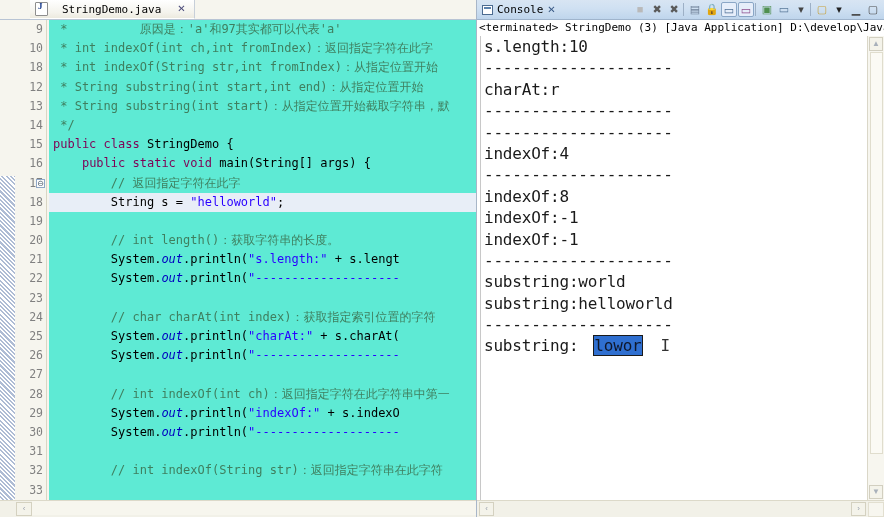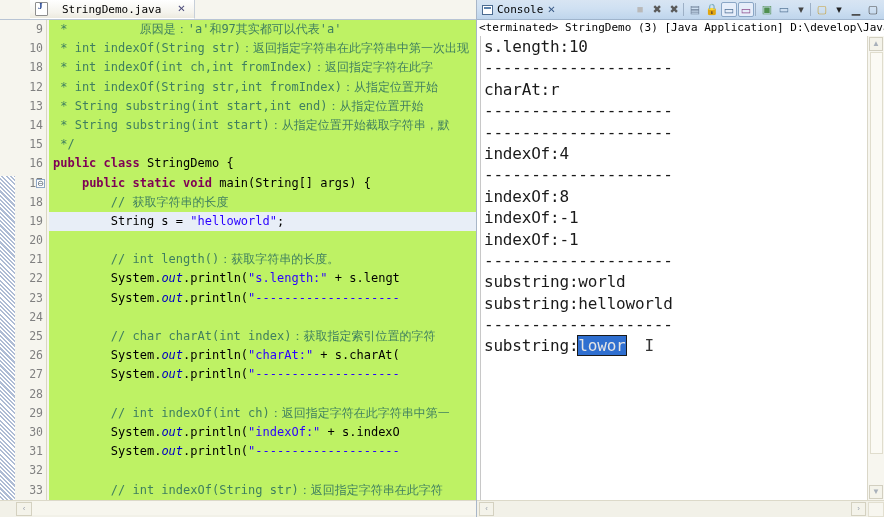--- a/index.html
+++ b/index.html
@@ -132,21 +132,21 @@
   .sep-col {
     width: 2px;
     background: #f6f5ee;
     border-left: 1px solid #d9d6c4;
     flex: 0 0 auto;
   }
   .code-col {
     flex: 1 1 auto;
     position: relative;
     overflow: hidden;
-    background: #bef264;
+    background: #5eead4;
   }
   .ln, .cl {
     height: 19.2px;
     line-height: 19.2px;
     font-family: "DejaVu Sans Mono", monospace;
     font-size: 12px;
     white-space: pre;
   }
   .ln {
     color: #808080;
@@ -167,21 +167,21 @@
     border: 1px solid #8fa7c6;
     background: #fdfdfd;
     box-sizing: border-box;
     font-size: 8px;
     line-height: 7px;
     text-align: center;
     color: #456;
   }
 
   
-  .k   { color: #7f0055; font-weight: bold; }   
+  .k   { color: #7f0055; font-weight: normal; }   
   .s   { color: #2a00ff; }                      
   .c   { color: #3f7f5f; }                      
   .cj  { color: #3f7f5f; }                      
   .f   { color: #0000c0; font-style: italic; }
 
   .editor-hscroll {
     height: 16px;
     flex: 0 0 auto;
     background: #f2f1e8;
     border-top: 1px solid #dcd9c9;
@@ -324,22 +324,23 @@
     height: 21.4px;
     line-height: 21.4px;
     font-family: "DejaVu Sans Mono", monospace;
     font-size: 16px;
     color: #1a1a1a;
     white-space: pre;
     letter-spacing: -0.2px;
   }
   .sel {
     background: #2f6fd0;
-    color: #e5e5e5;
+    color: #0f172a;
     outline: 1px solid #1a1a1a;
+    margin-left: 16px;
   }
   .caret-i {
     display: inline-block;
     color: #333;
     font-family: "DejaVu Sans Mono", monospace;
     font-size: 16px;
   }
   .console-vscroll {
     width: 16px;
     flex: 0 0 auto;
@@ -457,29 +458,28 @@
           <div class="ln">29</div>
           <div class="ln">30</div>
           <div class="ln">31</div>
           <div class="ln">32</div>
           <div class="ln">33</div>
           <div class="ln">34</div>
         </div>
       <div class="sep-col"></div>
       <div class="code-col" id="codecol">
           <div class="cl"><span class="c"> *          </span><span class="cj">原因是：'a'和97其实都可以代表'a'</span></div>
-          <div class="cl"><span class="c"> * </span><span class="c">int</span><span class="c"> indexOf(String str)</span><span class="cj">：返回指定字符串在此字符串中第一次出现</span></div>
           <div class="cl"><span class="c"> * int indexOf(int ch,int fromIndex)</span><span class="cj">：返回指定字符在此字</span></div>
           <div class="cl"><span class="c"> * int indexOf(String str,int fromIndex)</span><span class="cj">：从指定位置开始</span></div>
           <div class="cl"><span class="c"> * String substring(int start,int end)</span><span class="cj">：从指定位置开始</span></div>
           <div class="cl"><span class="c"> * String substring(int start)</span><span class="cj">：从指定位置开始截取字符串，默</span></div>
           <div class="cl"><span class="c"> */</span></div>
           <div class="cl"><span class="k">public class</span><span> StringDemo {</span></div>
           <div class="cl"><span>    </span><span class="k">public static void</span><span> main(String[] args) {</span></div>
-          <div class="cl"><span class="c">        // </span><span class="cj">获取字符串的长度</span></div>
+          <div class="cl"><span class="c">        // </span><span class="cj">返回指定字符在此字</span></div>
           <div class="cl hl"><span>        String s = </span><span class="s">"helloworld"</span><span>;</span></div>
           <div class="cl">&nbsp;</div>
           <div class="cl"><span class="c">        // int length()</span><span class="cj">：获取字符串的长度。</span></div>
           <div class="cl"><span>        System.</span><span class="f">out</span><span>.println(</span><span class="s">"s.length:"</span><span> + s.lengt</span></div>
           <div class="cl"><span>        System.</span><span class="f">out</span><span>.println(</span><span class="s">"--------------------</span></div>
           <div class="cl">&nbsp;</div>
           <div class="cl"><span class="c">        // char charAt(int index)</span><span class="cj">：获取指定索引位置的字符</span></div>
           <div class="cl"><span>        System.</span><span class="f">out</span><span>.println(</span><span class="s">"charAt:"</span><span> + s.charAt(</span></div>
           <div class="cl"><span>        System.</span><span class="f">out</span><span>.println(</span><span class="s">"--------------------</span></div>
           <div class="cl">&nbsp;</div>

